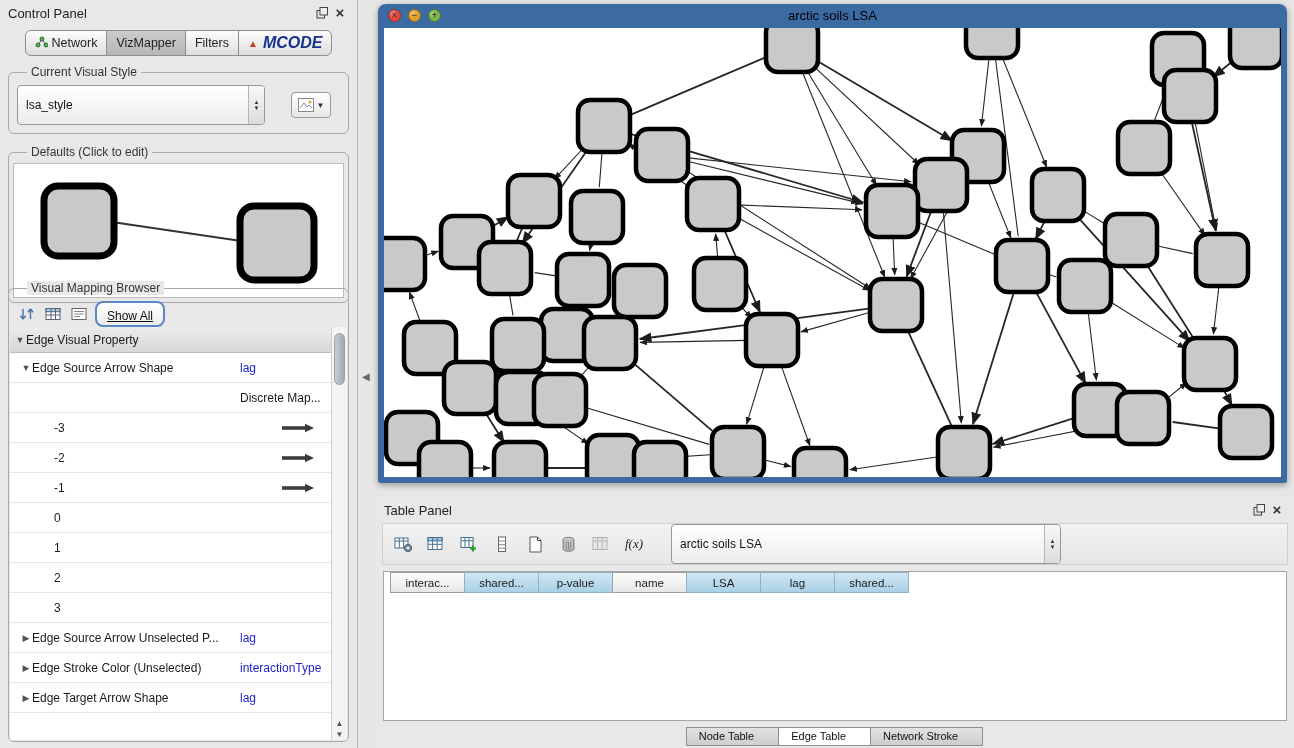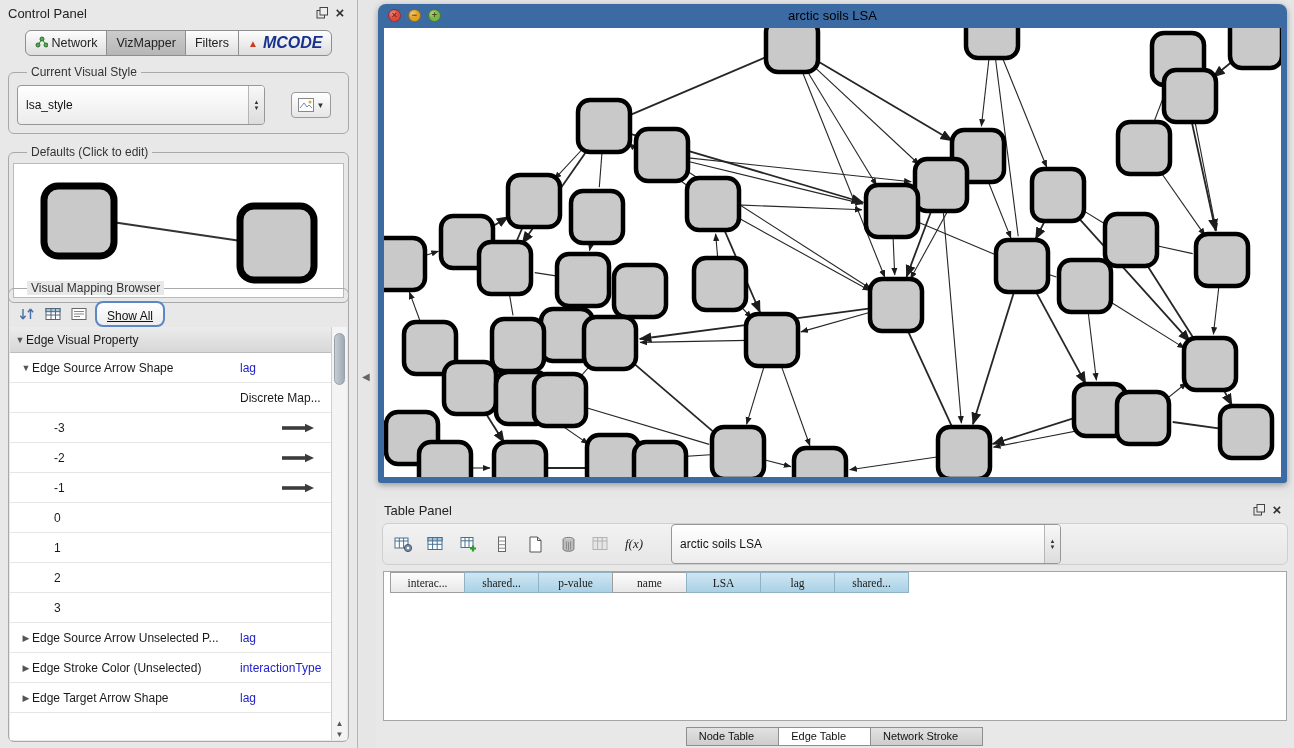--- a/index.html
+++ b/index.html
@@ -76,26 +76,26 @@
   .net-titlebar { position:relative; height:24px; }
   .net-title { position:absolute; left:0; right:0; top:4px; text-align:center; font-size:13px; color:#000; }
   .traffic { position:absolute; left:10px; top:5px; display:flex; gap:7px; }
   .tl { width:13px; height:13px; border-radius:50%; border:1px solid rgba(0,0,0,.35); display:flex; align-items:center;
         justify-content:center; font-size:9px; line-height:9px; color:rgba(60,30,10,.8); font-weight:bold; }
   .net-canvas { position:absolute; left:6px; right:6px; top:24px; bottom:6px; background:#ffffff; overflow:hidden; }
   .net-canvas svg { width:100%; height:100%; display:block; }
 
   
   #table-panel { position:absolute; left:376px; top:497px; width:918px; height:251px; background:#e8e8e8; }
-  .tp-toolbar { height:42px; margin:0 6px; border:1px solid #cfcfcf; border-radius:6px; background:linear-gradient(#f2f2f2,#e6e6e6);
+  .tp-toolbar { height:42px; margin:0 6px; border:1px solid #cfcfcf; border-radius:1px; background:linear-gradient(#f2f2f2,#e6e6e6);
                 display:flex; align-items:center; padding:0 8px; gap:9px; }
   .tb-icon { width:24px; height:22px; display:flex; align-items:center; justify-content:center; }
   .tp-combo { width:390px; margin-left:16px; }
   .tbl-body { position:absolute; left:7px; right:7px; top:74px; bottom:27px; background:#fff; border:1px solid #a5a5a5; }
-  .tbl-header { display:flex; margin:0;font-family:Liberation Serif, serif; }
+  .tbl-header { display:flex; margin:0; }
   .th-cell { width:75px; height:21px; border:1px solid #9e9e9e; margin-left:-1px; display:flex; align-items:center;
              justify-content:center; font-size:11.5px; color:#1a1a1a; background:linear-gradient(#fdfdfd,#e7e7e7); }
   .th-cell:first-child { margin-left:0; }
   .th-cell.hl { background:linear-gradient(#cfe6f2,#a9d1e6); border-color:#8fb2c4; }
   .tp-tabs { position:absolute; left:0; right:0; bottom:2px; height:22px; display:flex; justify-content:center; align-items:flex-end; }
   .tp-tab { border:1px solid #8f8f8f; margin-left:-1px; padding:2px 24px 3px 12px; font-size:11px; color:#111;
             background:linear-gradient(#e2e2e2,#cdcdcd); cursor:default; }
   .tp-tab.selected { background:#ffffff; }
 </style>
 </head>

